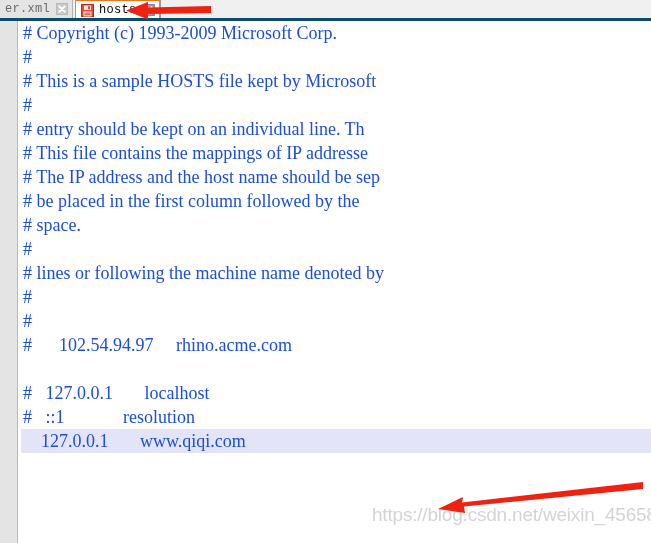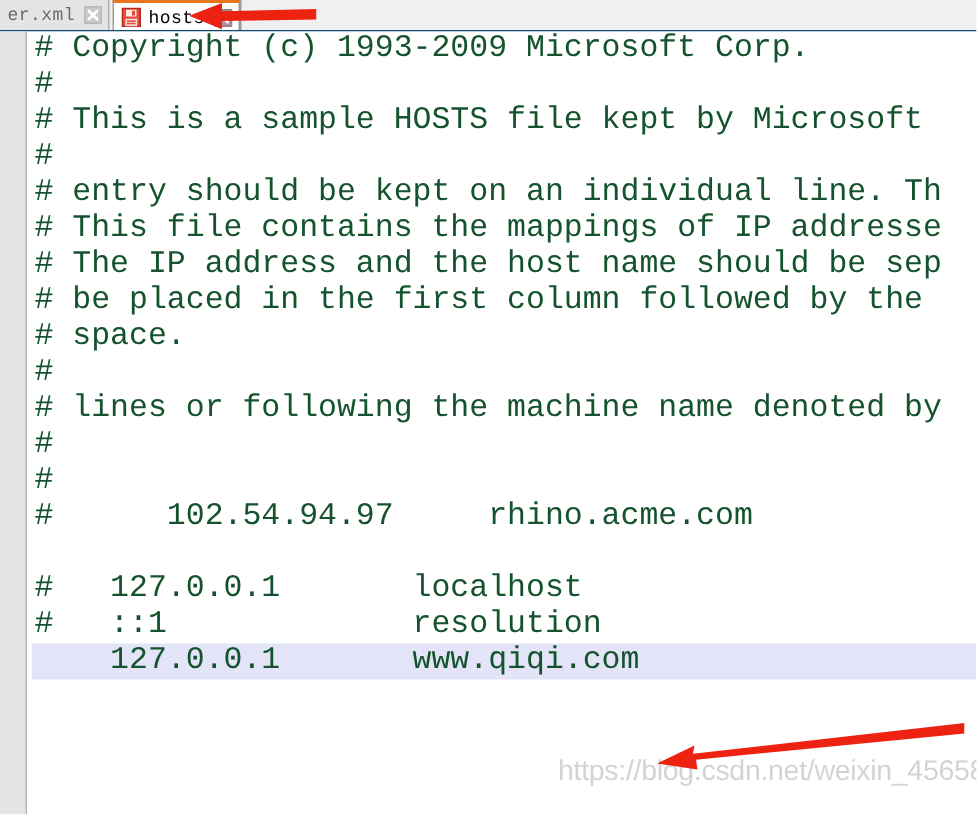--- a/index.html
+++ b/index.html
@@ -15,24 +15,24 @@
     position: relative;
   }
 
   
   .tabbar {
     position: absolute;
     top: 0; left: 0;
     width: 651px;
     height: 21px;
     background: #f0f0f0;
-    border-bottom: 1px solid #0c4a6e;
+    border-bottom: 3px solid #0c4a6e;
     box-sizing: border-box;
     display: flex;
-    align-items: flex-start;
+    align-items: center;
     overflow: hidden;
   }
   .tab {
     display: flex;
     align-items: center;
     height: 20px;
     box-sizing: border-box;
     padding: 0 4px 0 5px;
     font-family: "Liberation Sans", sans-serif;
     font-size: 12px;
@@ -115,23 +115,23 @@
     position: absolute;
     top: 0;
     left: 21px;
     width: 630px;
     height: 522px;
     overflow: hidden;
   }
   .line {
     height: 24px;
     line-height: 24px;
-    font-family: Liberation Mono, monospace;
-    font-size: 21px;
-    color: #14532d;
+    font-family: Liberation Serif, serif;
+    font-size: 18px;
+    color: #1d4ed8;
     white-space: pre;
     padding-left: 2px;
     box-sizing: border-box;
   }
   .line.highlight {
     background: #e4e4f8;
   }
 
   
   .arrow-bottom {

